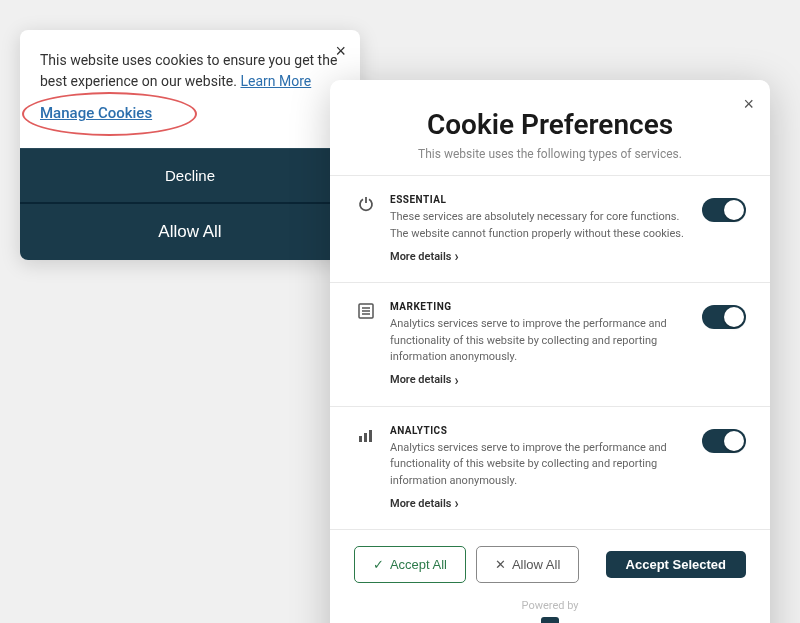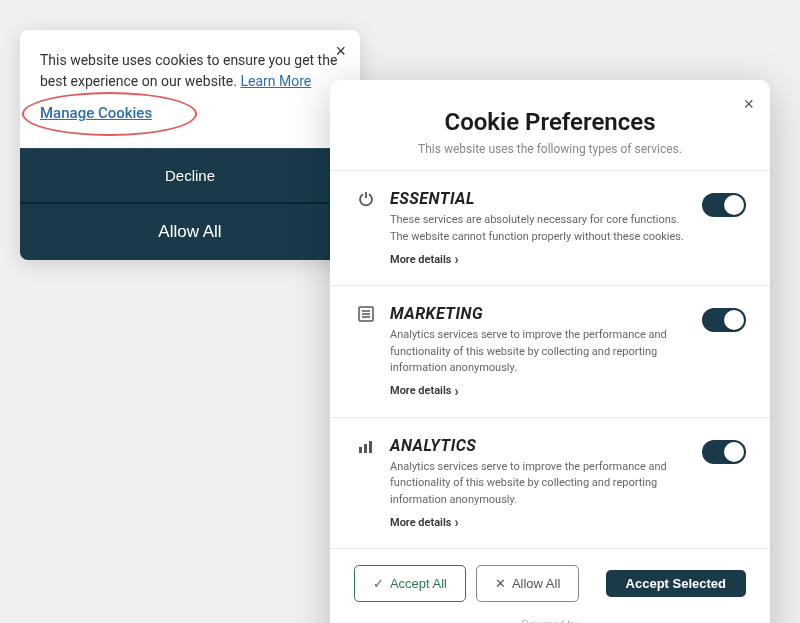--- a/index.html
+++ b/index.html
@@ -130,21 +130,21 @@
       top: 14px;
       right: 16px;
       font-size: 18px;
       cursor: pointer;
       color: #555;
       background: none;
       border: none;
     }
 
     .prefs-title {
-      font-size: 24px;
+      font-size: 28px;
       font-weight: 600;
       color: #1a1a1a;
       margin-bottom: 6px;
     }
 
     .prefs-subtitle {
       font-size: 12px;
       color: #888;
     }
 
@@ -166,26 +166,25 @@
       display: flex;
       align-items: center;
       justify-content: center;
     }
 
     .service-content {
       flex: 1;
     }
 
     .service-name {
-      font-size: 16px;
+      font-size: 10px;
       font-weight: 700;
       color: #222;
       letter-spacing: 0.5px;
       margin-bottom: 4px;
-      font-style: italic;
     }
 
     .service-desc {
       font-size: 11px;
       color: #666;
       line-height: 1.5;
       margin-bottom: 6px;
     }
 
     .service-more {

